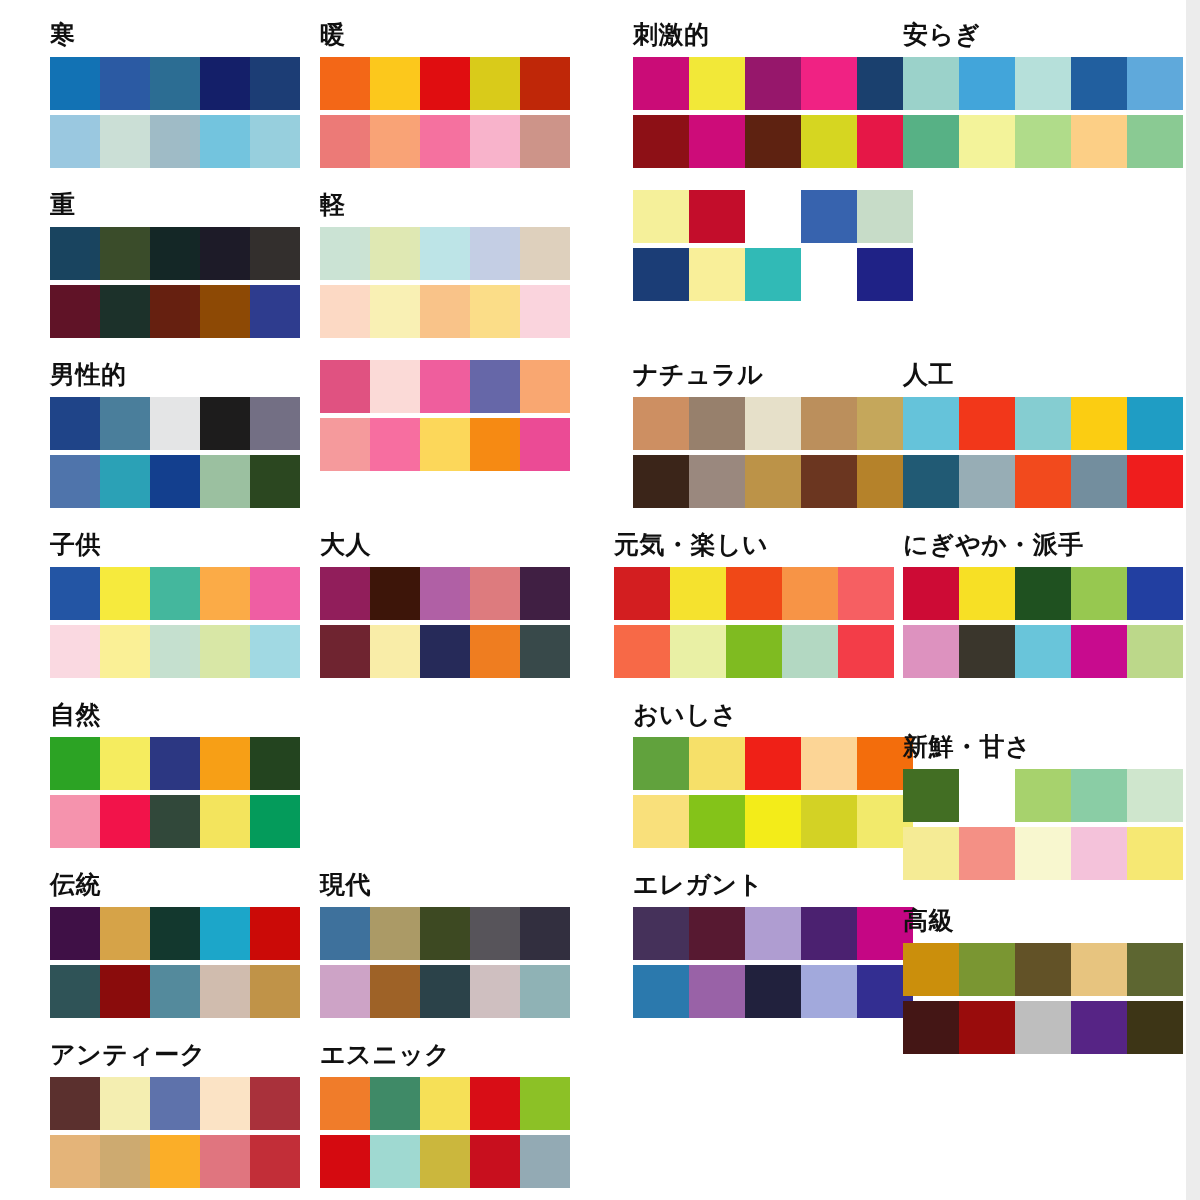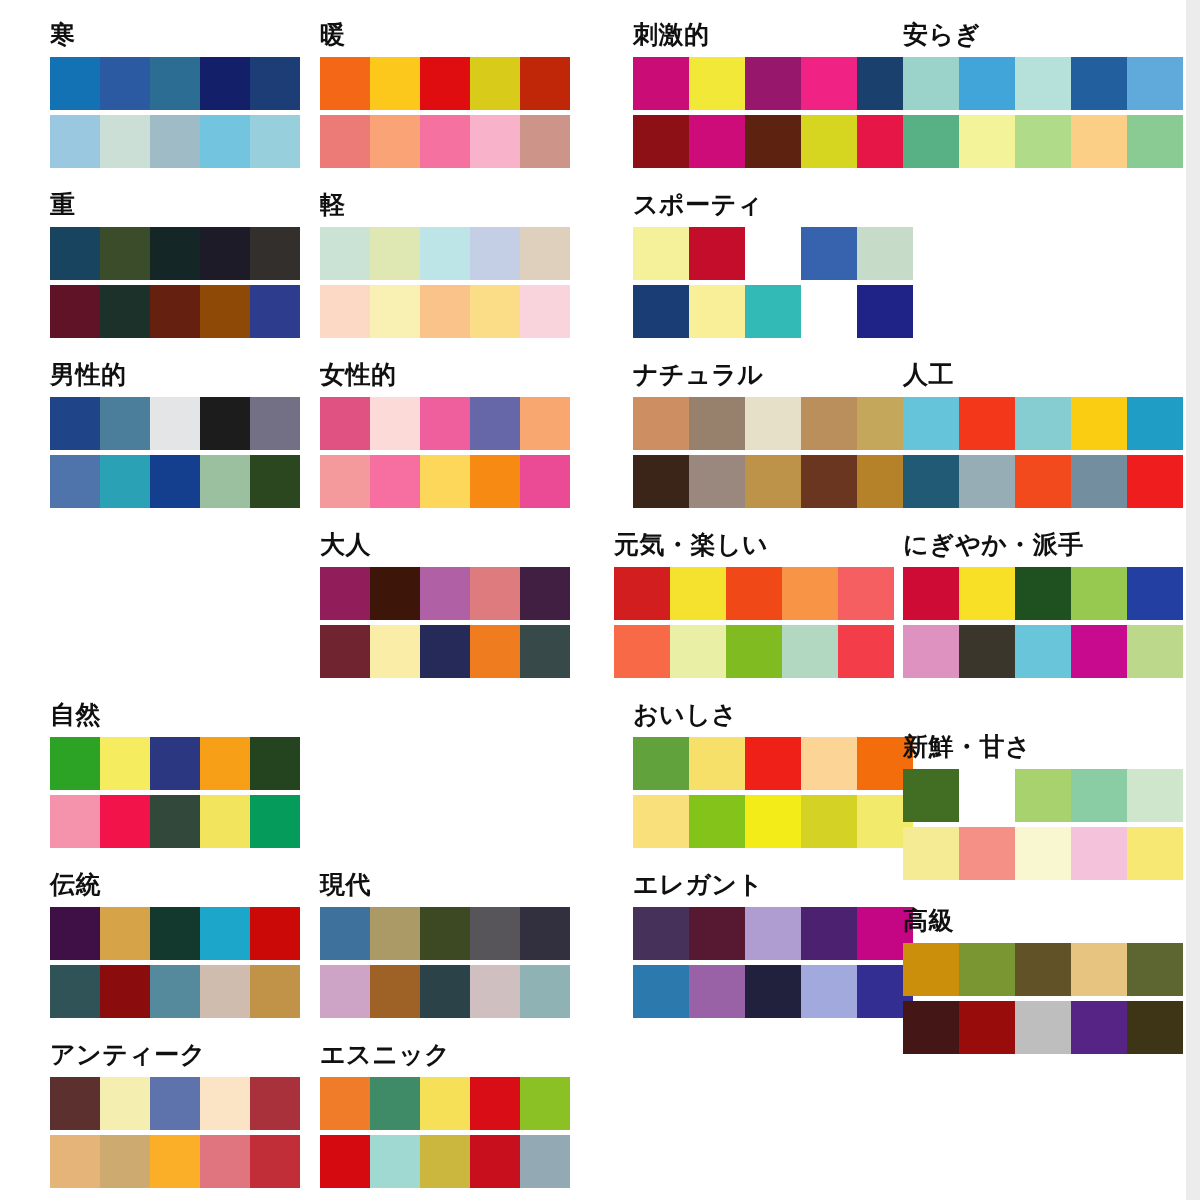--- a/index.html
+++ b/index.html
@@ -180,21 +180,20 @@
           <div class="swatch-row">
             <div class="swatch" title="#fcd9c4" style="width: 50px; height: 53px; background: rgb(252, 217, 196);"></div>
             <div class="swatch" title="#f9f0b4" style="width: 50px; height: 53px; background: rgb(249, 240, 180);"></div>
             <div class="swatch" title="#f9c389" style="width: 50px; height: 53px; background: rgb(249, 195, 137);"></div>
             <div class="swatch" title="#fbdd88" style="width: 50px; height: 53px; background: rgb(251, 221, 136);"></div>
             <div class="swatch" title="#fad4dd" style="width: 50px; height: 53px; background: rgb(250, 212, 221);"></div>
           </div>
         </div>
       </div>
       <div class="palette" style="left: 633px; top: 190px;">
-        <div class="palette-label">スポーティ</div>
         <div class="swatch-rows">
           <div class="swatch-row">
             <div class="swatch" title="#f5f09a" style="width: 56px; height: 53px; background: rgb(245, 240, 154);"></div>
             <div class="swatch" title="#c30d2b" style="width: 56px; height: 53px; background: rgb(195, 13, 43);"></div>
             <div class="swatch empty" style="width: 56px; height: 53px;"></div>
             <div class="swatch" title="#3763ae" style="width: 56px; height: 53px; background: rgb(55, 99, 174);"></div>
             <div class="swatch" title="#c7dcc8" style="width: 56px; height: 53px; background: rgb(199, 220, 200);"></div>
           </div>
           <div class="swatch-row">
             <div class="swatch" title="#1b3d76" style="width: 56px; height: 53px; background: rgb(27, 61, 118);"></div>
@@ -218,21 +217,20 @@
           <div class="swatch-row">
             <div class="swatch" title="#4f74ab" style="width: 50px; height: 53px; background: rgb(79, 116, 171);"></div>
             <div class="swatch" title="#2ba1b6" style="width: 50px; height: 53px; background: rgb(43, 161, 182);"></div>
             <div class="swatch" title="#133f8e" style="width: 50px; height: 53px; background: rgb(19, 63, 142);"></div>
             <div class="swatch" title="#9bc0a0" style="width: 50px; height: 53px; background: rgb(155, 192, 160);"></div>
             <div class="swatch" title="#2b4720" style="width: 50px; height: 53px; background: rgb(43, 71, 32);"></div>
           </div>
         </div>
       </div>
       <div class="palette" style="left: 320px; top: 360px;">
-        <div class="palette-label">女性的</div>
         <div class="swatch-rows">
           <div class="swatch-row">
             <div class="swatch" title="#e05281" style="width: 50px; height: 53px; background: rgb(224, 82, 129);"></div>
             <div class="swatch" title="#fbdad7" style="width: 50px; height: 53px; background: rgb(251, 218, 215);"></div>
             <div class="swatch" title="#ef5e9d" style="width: 50px; height: 53px; background: rgb(239, 94, 157);"></div>
             <div class="swatch" title="#6667a8" style="width: 50px; height: 53px; background: rgb(102, 103, 168);"></div>
             <div class="swatch" title="#f9a771" style="width: 50px; height: 53px; background: rgb(249, 167, 113);"></div>
           </div>
           <div class="swatch-row">
             <div class="swatch" title="#f59a9c" style="width: 50px; height: 53px; background: rgb(245, 154, 156);"></div>
@@ -274,20 +272,39 @@
           </div>
           <div class="swatch-row">
             <div class="swatch" title="#215a74" style="width: 56px; height: 53px; background: rgb(33, 90, 116);"></div>
             <div class="swatch" title="#97adb5" style="width: 56px; height: 53px; background: rgb(151, 173, 181);"></div>
             <div class="swatch" title="#f24a1d" style="width: 56px; height: 53px; background: rgb(242, 74, 29);"></div>
             <div class="swatch" title="#738e9e" style="width: 56px; height: 53px; background: rgb(115, 142, 158);"></div>
             <div class="swatch" title="#ef1d1d" style="width: 56px; height: 53px; background: rgb(239, 29, 29);"></div>
           </div>
         </div>
       </div>
+      <div class="palette" style="left: 50px; top: 530px;">
+        <div class="palette-label">子供</div>
+        <div class="swatch-rows">
+          <div class="swatch-row">
+            <div class="swatch" title="#2355a4" style="width: 50px; height: 53px; background: rgb(35, 85, 164);"></div>
+            <div class="swatch" title="#f6ea3d" style="width: 50px; height: 53px; background: rgb(246, 234, 61);"></div>
+            <div class="swatch" title="#44b79d" style="width: 50px; height: 53px; background: rgb(68, 183, 157);"></div>
+            <div class="swatch" title="#fbab47" style="width: 50px; height: 53px; background: rgb(251, 171, 71);"></div>
+            <div class="swatch" title="#ef5ea3" style="width: 50px; height: 53px; background: rgb(239, 94, 163);"></div>
+          </div>
+          <div class="swatch-row">
+            <div class="swatch" title="#fad9e1" style="width: 50px; height: 53px; background: rgb(250, 217, 225);"></div>
+            <div class="swatch" title="#faf096" style="width: 50px; height: 53px; background: rgb(250, 240, 150);"></div>
+            <div class="swatch" title="#c5e0cf" style="width: 50px; height: 53px; background: rgb(197, 224, 207);"></div>
+            <div class="swatch" title="#d8e7a6" style="width: 50px; height: 53px; background: rgb(216, 231, 166);"></div>
+            <div class="swatch" title="#a1d9e3" style="width: 50px; height: 53px; background: rgb(161, 217, 227);"></div>
+          </div>
+        </div>
+      </div>
       <div class="palette" style="left: 320px; top: 530px;">
         <div class="palette-label">大人</div>
         <div class="swatch-rows">
           <div class="swatch-row">
             <div class="swatch" title="#911e5b" style="width: 50px; height: 53px; background: rgb(145, 30, 91);"></div>
             <div class="swatch" title="#3d1509" style="width: 50px; height: 53px; background: rgb(61, 21, 9);"></div>
             <div class="swatch" title="#b060a5" style="width: 50px; height: 53px; background: rgb(176, 96, 165);"></div>
             <div class="swatch" title="#dd7b7e" style="width: 50px; height: 53px; background: rgb(221, 123, 126);"></div>
             <div class="swatch" title="#401f43" style="width: 50px; height: 53px; background: rgb(64, 31, 67);"></div>
           </div>

